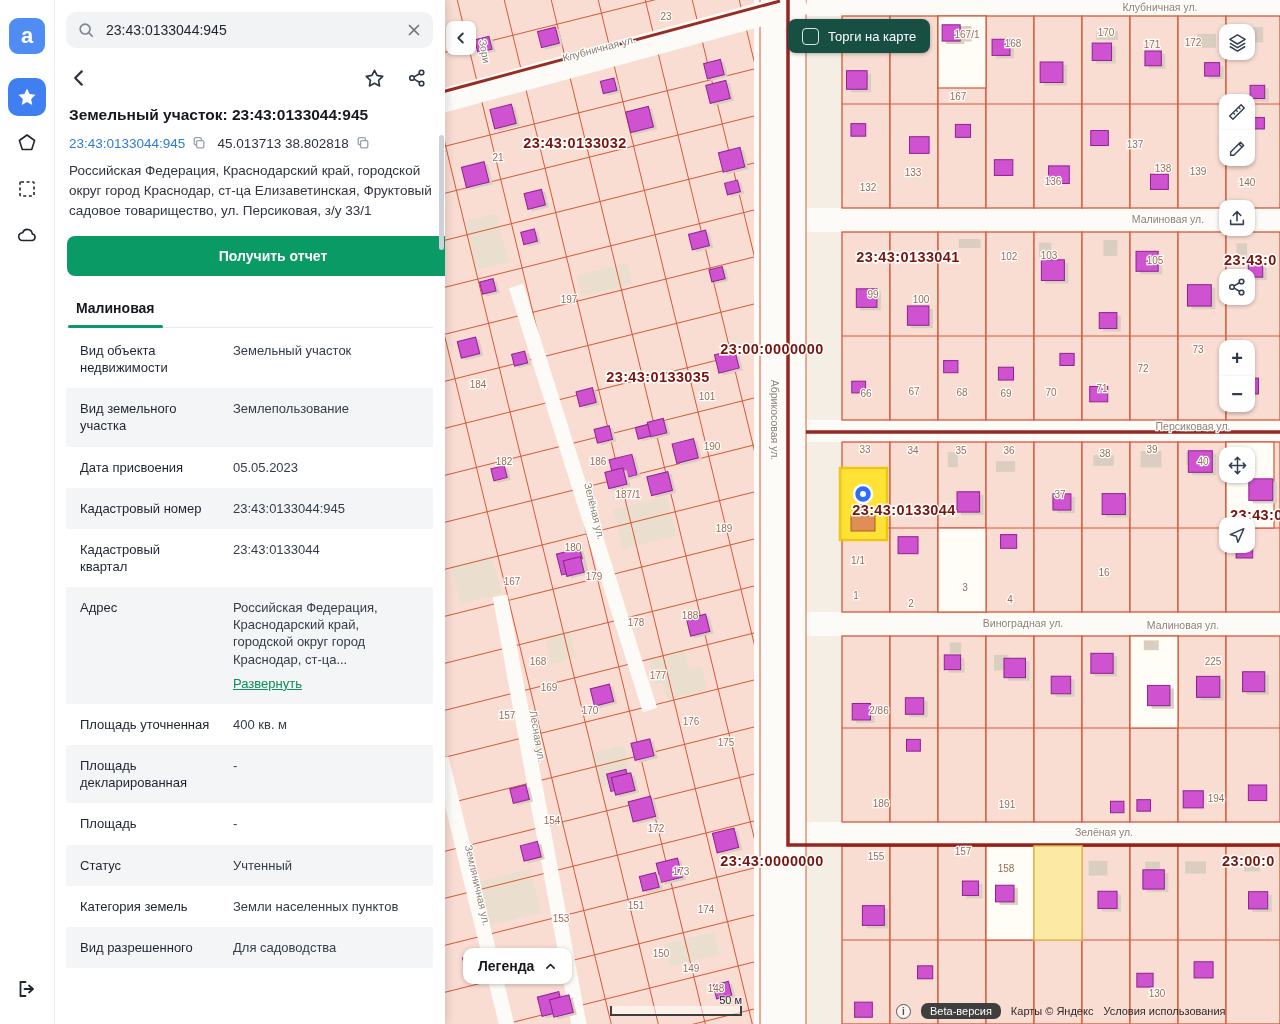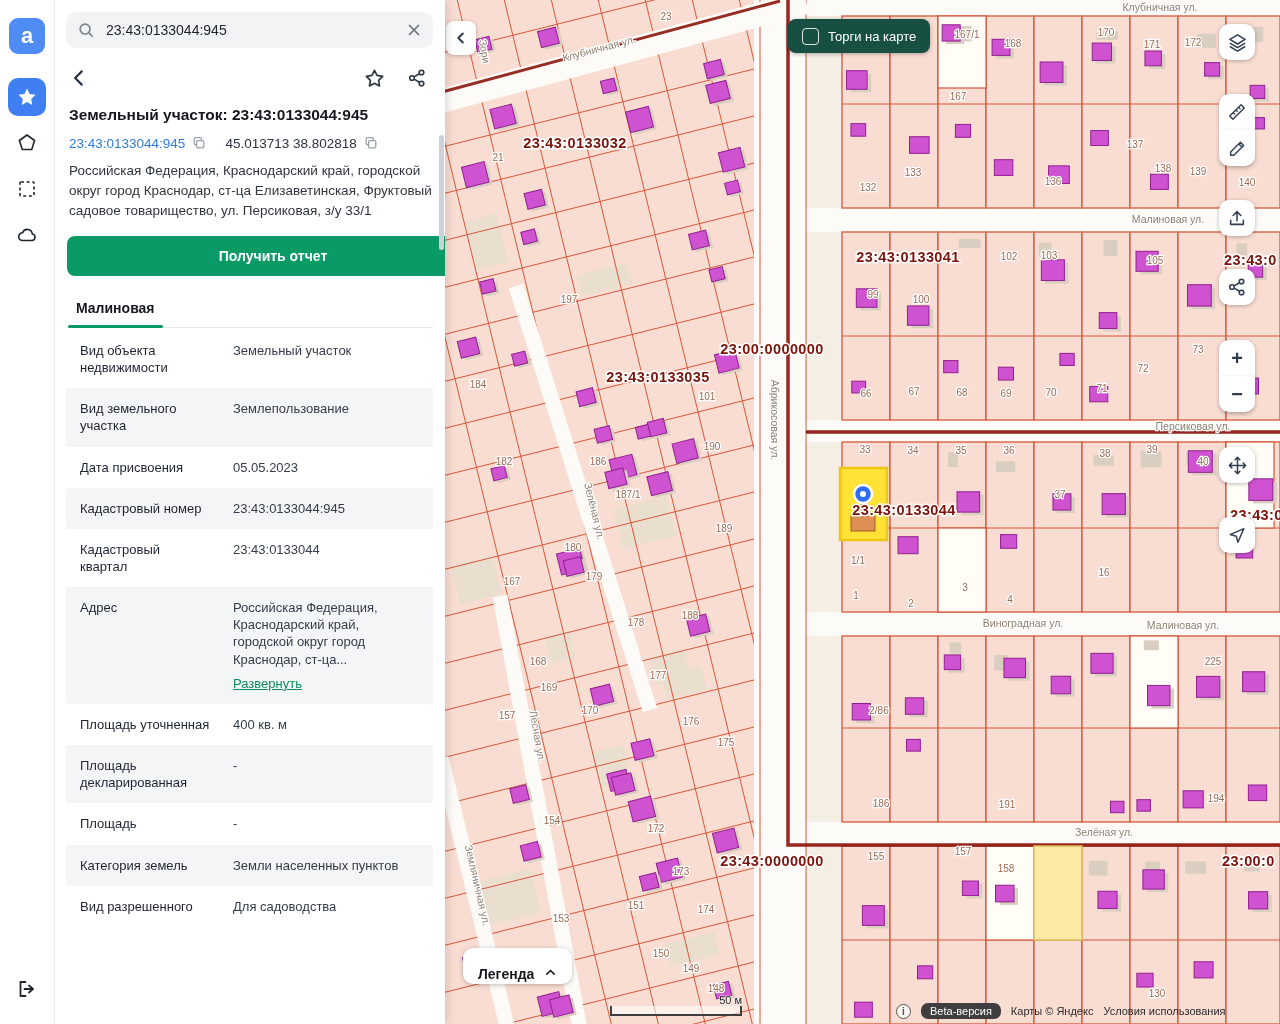--- a/index.html
+++ b/index.html
@@ -23,21 +23,21 @@
     box-shadow:3px 0 8px rgba(0,0,0,.12);box-sizing:border-box;padding:12px 12px 0 11px;overflow:hidden}
   .search-bar{display:flex;align-items:center;gap:9px;height:36px;background:#f1f3f5;border-radius:10px;padding:0 11px;box-sizing:border-box}
   .search-input{flex:1;border:none;background:transparent;outline:none;font-size:14px;color:#1d242e}
   .clear-btn{background:none;border:none;padding:0;display:flex;color:#6d757f}
   .head-row{display:flex;align-items:center;justify-content:space-between;margin-top:19px;padding:0 6px 0 2px}
   .head-actions{display:flex;gap:22px}
   .icon-btn{background:none;border:none;padding:0;display:flex;color:#2d3643}
   .title{font-size:15.5px;font-weight:bold;color:#15181d;margin:17px 0 0 3px}
   .ident-row{display:flex;align-items:center;gap:6px;margin:11px 0 0 3px;font-size:13.5px}
   .cad-link{color:#2f7cd8;text-decoration:none;cursor:pointer}
-  .coords{color:#2b3340;margin-left:12px}
+  .coords{color:#2b3340;margin-left:4px}
   .copy-ic{color:#97a0aa;cursor:pointer}
   .address{font-size:13.5px;line-height:1.48;color:#30363e;margin:10px 0 0 3px}
   .report-btn{display:block;width:412px;height:40px;margin:15px 0 0 1px;background:#0a9a66;color:#fff;border:none;border-radius:8px;
     font-size:14px;font-weight:600}
   .tabs{display:flex;border-bottom:1px solid #e7e9ec;margin-top:12px;padding-left:2px}
   .tab{font-size:14px;font-weight:bold;color:#15181d;padding:12px 8px 11px;position:relative;cursor:pointer}
   .tab.active::after{content:"";position:absolute;left:0;right:0;bottom:-1px;height:3px;background:#0a9a66;border-radius:2px}
   .info-table{margin-top:2px}
   .info-row{display:flex;gap:23px;padding:12px 14px;font-size:13px;line-height:1.32;border-radius:2px}
   .info-row:nth-child(even){background:#f4f5f7}
@@ -51,22 +51,22 @@
   .collapse{position:fixed;left:446px;top:21px;width:30px;height:34px;background:#fff;border:none;border-radius:8px;
     box-shadow:0 1px 4px rgba(0,0,0,.25);display:flex;align-items:center;justify-content:center;color:#30394a;z-index:4}
   .map-toggle{position:fixed;left:788px;top:19px;height:34px;display:flex;align-items:center;gap:9px;background:#174f43;
     border-radius:8px;padding:0 14px;color:#fff;font-size:13px;z-index:4;cursor:pointer;box-shadow:0 1px 4px rgba(0,0,0,.3)}
   .cb{width:15px;height:15px;border:1.6px solid rgba(255,255,255,.85);border-radius:4px;background:transparent}
   .mapbtn{position:fixed;left:1219px;width:36px;height:36px;background:#fff;border:none;border-radius:10px;
     box-shadow:0 1px 4px rgba(0,0,0,.28);display:flex;align-items:center;justify-content:center;color:#333f54;z-index:4}
   .grp-top{border-bottom-left-radius:0;border-bottom-right-radius:0}
   .grp-bot{border-top-left-radius:0;border-top-right-radius:0;box-shadow:0 2px 4px rgba(0,0,0,.28)}
   .zoomtxt{font-size:20px;font-weight:bold;color:#2d3950;line-height:1}
-  .legend-btn{position:fixed;left:463px;top:948px;height:36px;padding:18px 15px;background:#fff;border:none;border-radius:10px;
-    box-shadow:0 1px 5px rgba(0,0,0,.25);font-size:14px;font-weight:600;color:#15181d;display:flex;align-items:flex-start;gap:10px;z-index:4}
+  .legend-btn{position:fixed;left:463px;top:948px;height:36px;padding:3px 15px;background:#fff;border:none;border-radius:10px;
+    box-shadow:0 1px 5px rgba(0,0,0,.25);font-size:14px;font-weight:600;color:#15181d;display:flex;align-items:center;gap:10px;z-index:4}
   .scalebar{position:fixed;left:610px;top:998px;width:132px;height:18px;z-index:3}
   .scalebar .line{position:absolute;left:0;right:0;bottom:0;height:8px;border-left:2px solid #3e3e3e;border-right:2px solid #3e3e3e;
     border-bottom:2px solid #3e3e3e;background:rgba(255,255,255,.55)}
   .scalebar .lbl{position:absolute;left:0;right:0;top:-4px;text-align:right;font-size:11px;color:#222;
     text-shadow:0 0 2px #fff,0 0 2px #fff,0 0 2px #fff}
   .attribution{position:fixed;left:896px;top:1003px;display:flex;align-items:center;gap:10px;font-size:11px;color:#2b2b2b;z-index:3}
   .info-circle{width:15px;height:15px;border:1.5px solid #555;border-radius:50%;display:flex;align-items:center;justify-content:center;
     font-size:10px;font-weight:bold;color:#555;background:rgba(255,255,255,.7);box-sizing:border-box}
   .beta-pill{background:#3f3f3f;color:#fff;border-radius:7px;padding:2px 9px;font-size:11px}
   .attr-link{cursor:pointer}
@@ -698,20 +698,24 @@
       </div>
       <div class="info-row">
         <div class="lbl">Площадь декларированная</div>
         <div class="val">-</div>
       </div>
       <div class="info-row">
         <div class="lbl">Площадь</div>
         <div class="val">-</div>
       </div>
       <div class="info-row">
+        <div class="lbl">Статус</div>
+        <div class="val">Учтенный</div>
+      </div>
+      <div class="info-row">
         <div class="lbl">Категория земель</div>
         <div class="val">Земли населенных пунктов</div>
       </div>
       <div class="info-row">
         <div class="lbl">Вид разрешенного</div>
         <div class="val">Для садоводства</div>
       </div>
     </div>
   <div class="panel-scrollbar"></div>
 </aside>

